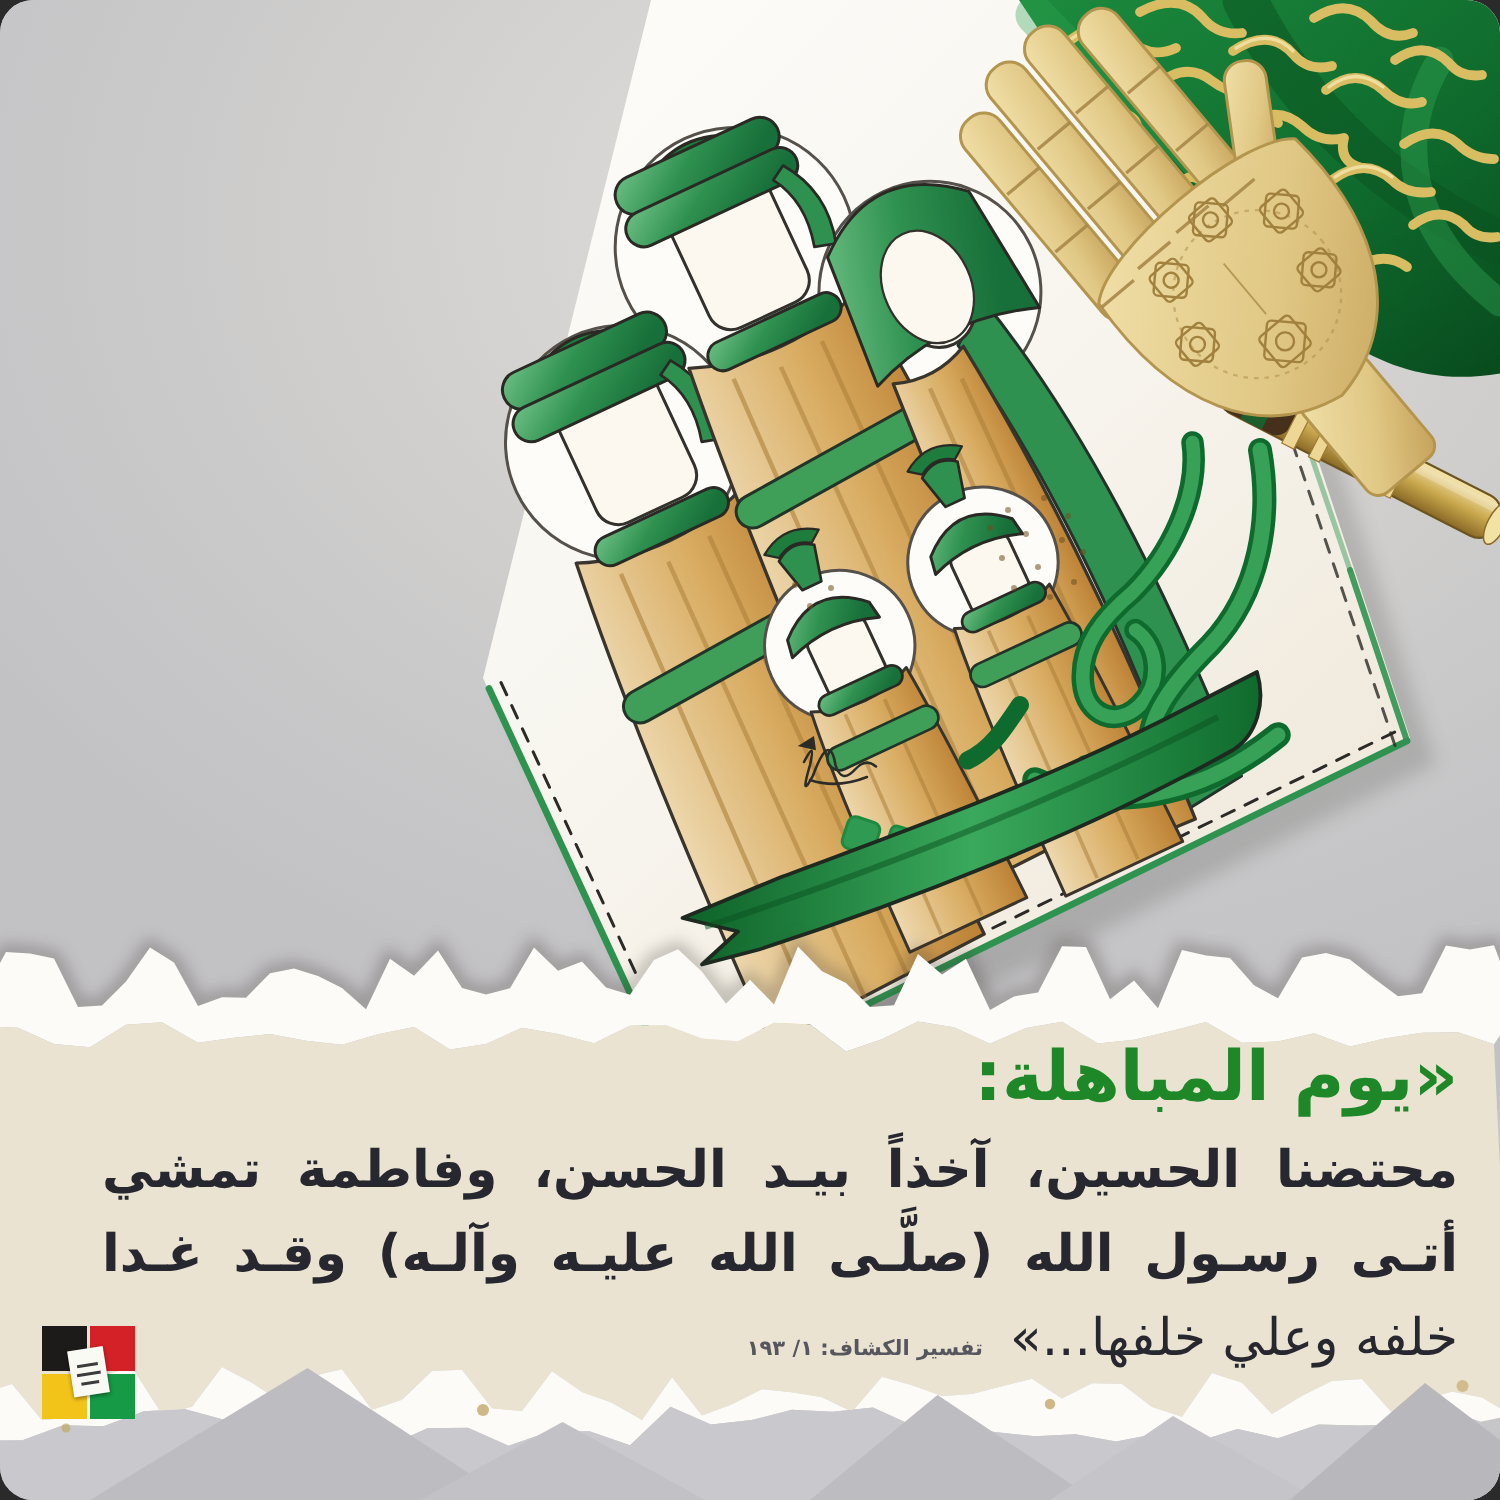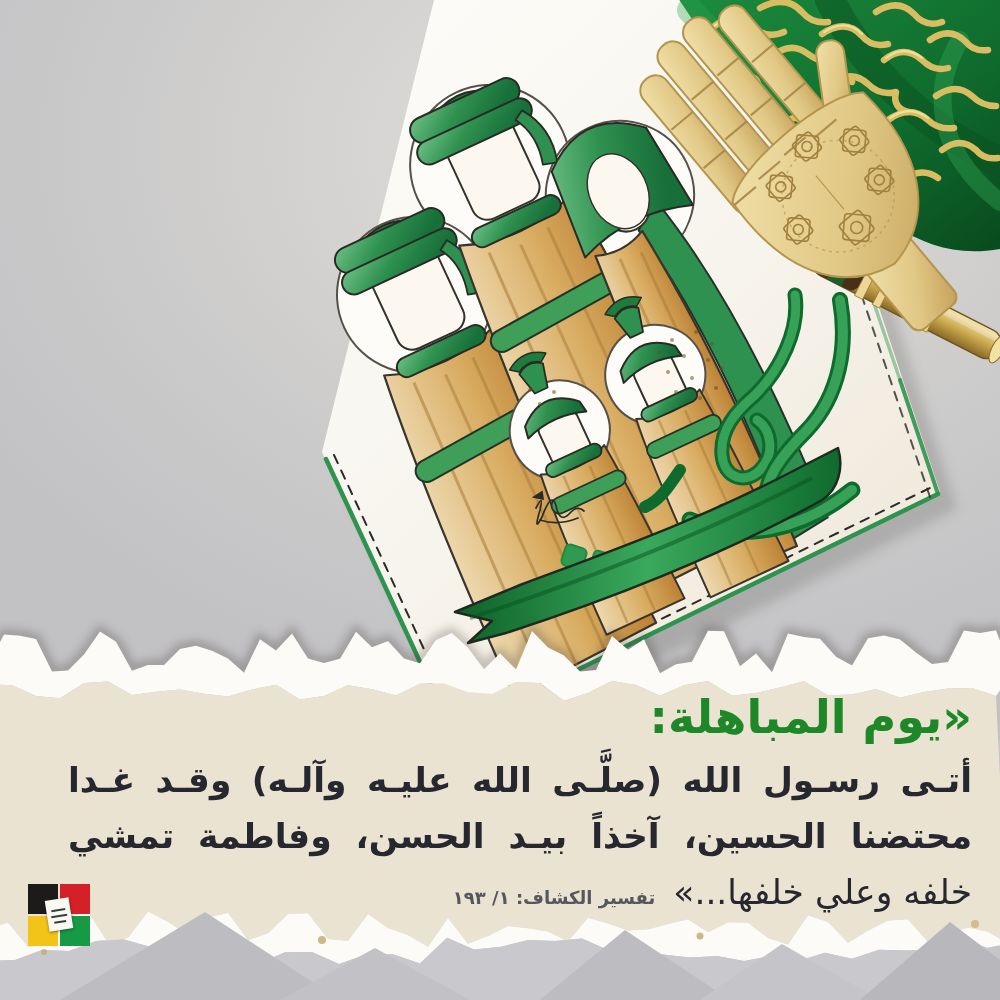--- a/index.html
+++ b/index.html
@@ -1,28 +1,28 @@
 <!DOCTYPE html>
 <html lang="ar"><head>
 <meta charset="utf-8">
 <style>
   html,body{margin:0;padding:0;background:#2a2a2a;}
   *{box-sizing:border-box;}
   .canvas{position:relative;width:1000px;height:1000px;overflow:hidden;margin:0 auto;
-    background:#c6c5c7;font-family:"DejaVu Sans",sans-serif;}
+    background:#c6c5c7;font-family:"DejaVu Sans",sans-serif;border-radius:22px;}
   svg{display:block;}
   #photo-svg,#tear-svg{position:absolute;left:0;top:0;width:1000px;height:1000px;pointer-events:none;}
   #tear-svg{z-index:4;}
   
   .quote{position:absolute;z-index:6;top:692px;right:28px;left:68px;direction:rtl;}
   .q-title{font-size:46px;font-weight:bold;line-height:50px;text-align:right;margin:0 0 10px 0;}
   .q-line{font-size:34.5px;font-weight:bold;line-height:56px;text-align:justify;text-align-last:justify;margin:0;}
   .q-l3{display:flex;direction:rtl;align-items:baseline;gap:18px;line-height:54px;margin-top:1px;}
   .q-l3 .t3{font-size:34.5px;font-weight:normal;}
-  .q-l3 .src{font-size:18px;font-weight:600;}
+  .q-l3 .src{font-size:14px;font-weight:600;}
   
   .logo{position:absolute;z-index:7;left:28px;top:884px;width:62px;height:62px;}
   .logo i{position:absolute;width:30px;height:30px;}
   .lg-k{left:0;top:0;background:#1c1b19;}
   .lg-r{left:32px;top:0;background:#d42127;}
   .lg-y{left:0;top:32px;background:#f2c318;}
   .lg-g{left:32px;top:32px;background:#169a46;}
   .lg-paper{position:absolute;left:19px;top:15px;width:24px;height:31px;background:#fafaf5;
     transform:rotate(-9deg);box-shadow:0 1px 3px rgba(0,0,0,.45);
     background-image:linear-gradient(#3c3c3c,#3c3c3c),linear-gradient(#3c3c3c,#3c3c3c),linear-gradient(#3c3c3c,#3c3c3c);
@@ -318,22 +318,22 @@
       <path d="M860,1000 L950,922 L1000,960 L1000,1000 Z" fill="#b8b7bc"></path>
       <circle cx="322" cy="940" r="4" fill="#c2a86a" opacity="0.8"></circle>
       <circle cx="700" cy="936" r="3.5" fill="#c2a86a" opacity="0.8"></circle>
       <circle cx="975" cy="924" r="4" fill="#cbb37a" opacity="0.8"></circle>
       <circle cx="44" cy="952" r="3" fill="#c2a86a" opacity="0.7"></circle>
     </g>
   </svg>
 
   <div class="quote">
     <div class="q-title" style="color:#1e8728">«يوم المباهلة:</div>
+    <div class="q-line" style="color:#27272f">محتضنا الحسين، آخذاً بيـد الحسن، وفاطمة تمشي</div>
     <div class="q-line" style="color:#27272f">أتـى رسـول الله (صلَّـى الله عليـه وآلـه) وقـد غـدا</div>
-    <div class="q-line" style="color:#27272f">محتضنا الحسين، آخذاً بيـد الحسن، وفاطمة تمشي</div>
     <div class="q-l3">
       <span class="t3" style="color:#27272f">خلفه وعلي خلفها...»</span>
       <span class="src" style="color:#56565e">تفسير الكشاف: ١/ ١٩٣</span>
     </div>
   </div>
 
   <div class="logo">
     <i class="lg-k"></i>
     <i class="lg-r"></i>
     <i class="lg-y"></i>

